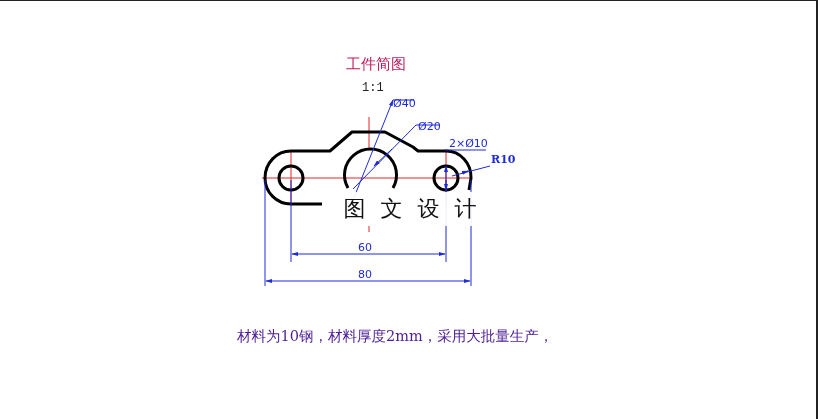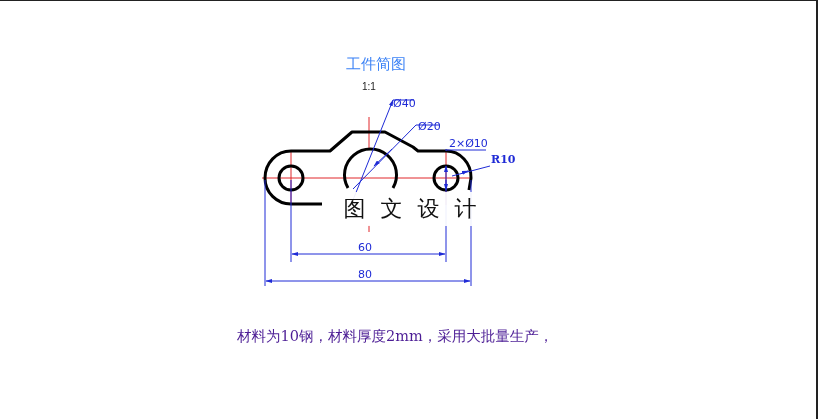--- a/index.html
+++ b/index.html
@@ -8,26 +8,26 @@
     background: #ffffff;
     font-family: "DejaVu Sans", sans-serif;
   }
   .frame {
     position: absolute; left: 0; top: 0; width: 818px; height: 419px;
     border-top: 1px solid #222222; border-right: 2px solid #222222;
     box-sizing: border-box;
   }
   .title {
     position: absolute; left: 346px; top: 55px;
-    font-family: "DejaVu Serif", serif; font-size: 15px; color: #3b82f6;
+    font-family: "DejaVu Serif", serif; font-size: 15px; color: #be185d;
     letter-spacing: 0px;
   }
   .scale {
     position: absolute; left: 362px; top: 81px;
-    font-family: Liberation Sans, sans-serif; font-size: 10px; color: #222;
+    font-family: Liberation Mono, monospace; font-size: 12px; color: #222;
   }
   svg.drawing { position: absolute; left: 0; top: 0; }
   .watermark {
     position: absolute; left: 330px; top: 192px; width: 160px; height: 34px;
     background: rgba(255,255,255,0.92);
     display: flex; align-items: center; justify-content: space-around;
     font-family: "DejaVu Serif", serif; font-size: 22px; color: #111;
     padding: 0 6px; box-sizing: border-box;
   }
   .notes {

